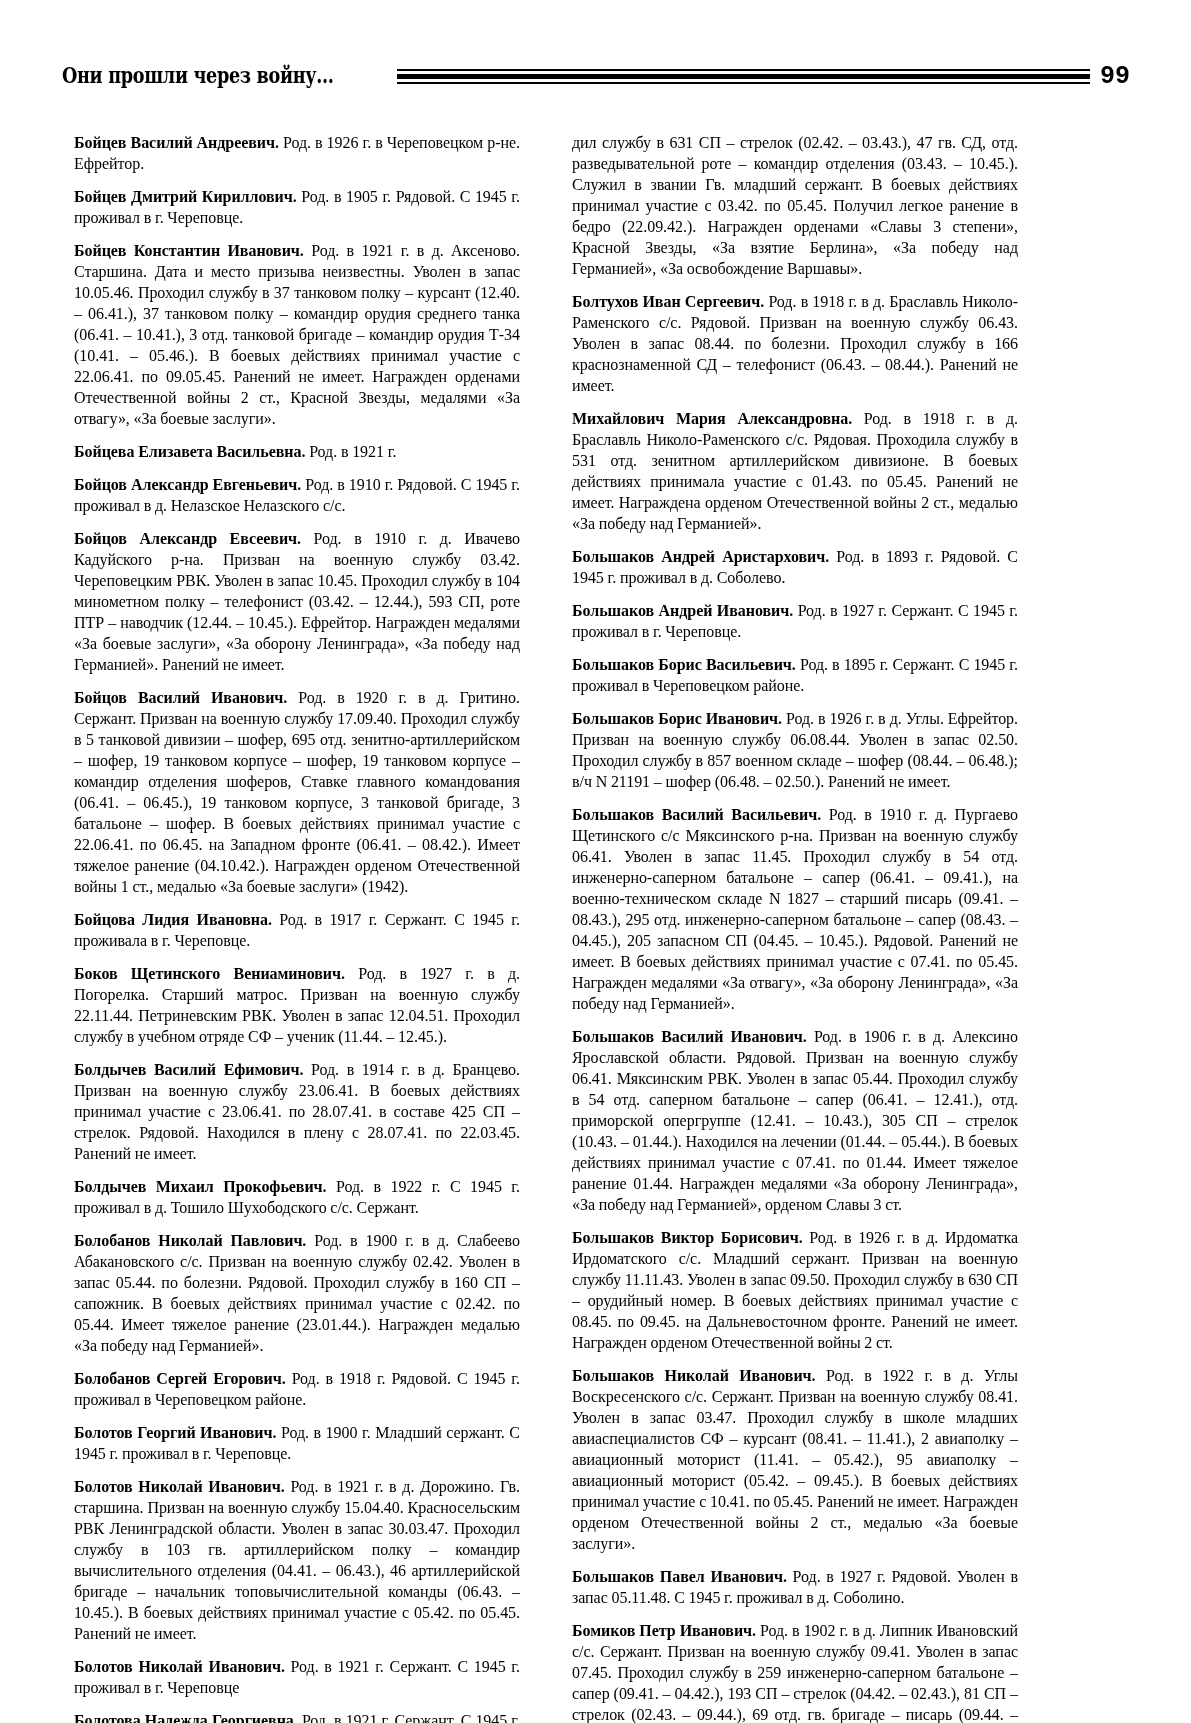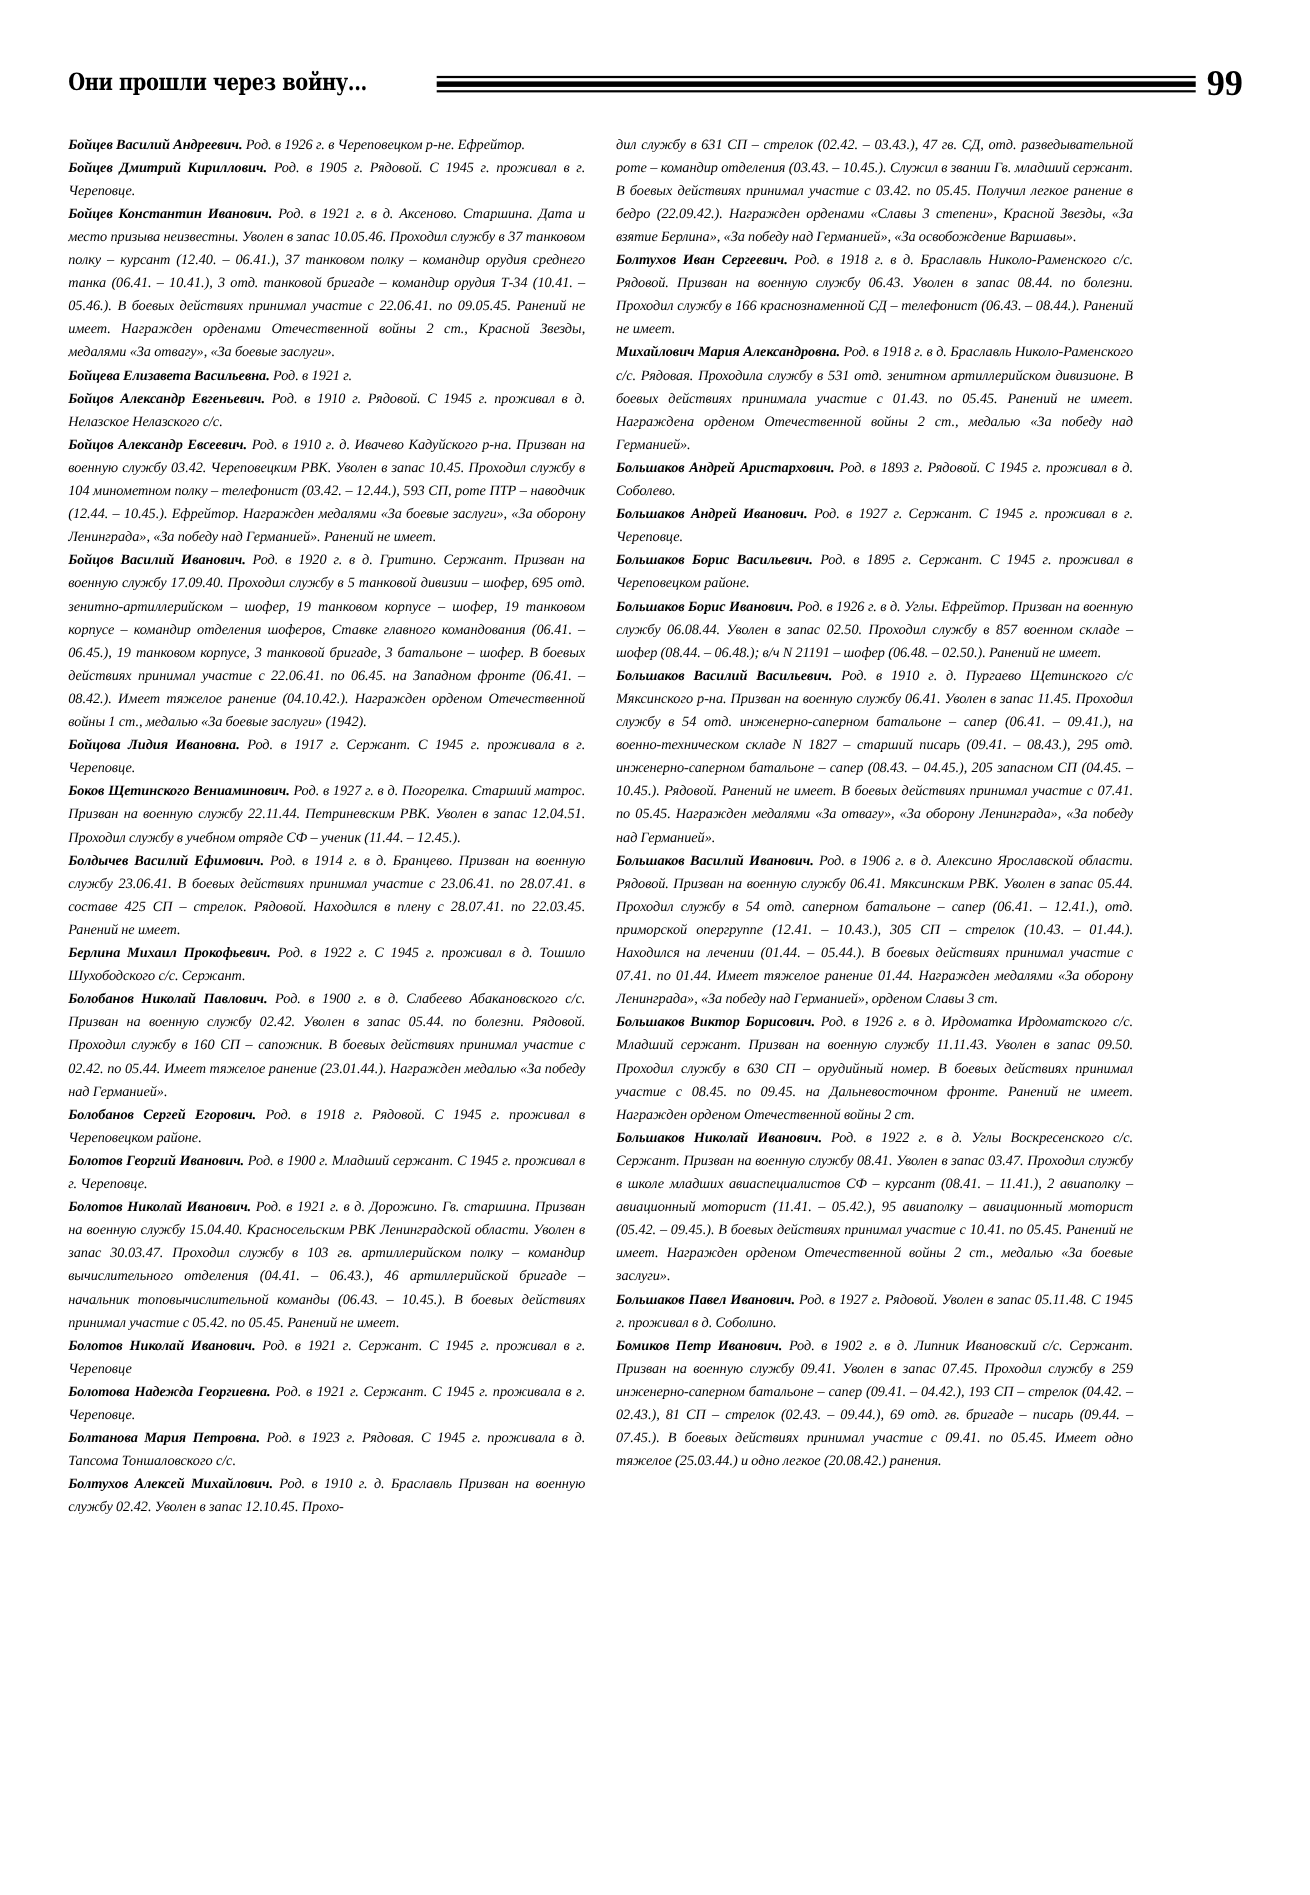--- a/index.html
+++ b/index.html
@@ -72,23 +72,23 @@
     height: 5px;
   }
   .rh-rule-third {
     position: absolute;
     left: 0; right: 0;
     top: 13px;
     height: 2px;
     background: #000;
   }
   .rh-pageno {
-    font-family: Liberation Serif, serif;
+    font-family: Liberation Mono, monospace;
     font-weight: 700;
-    font-size: 33px;
+    font-size: 25px;
     line-height: 1;
     white-space: nowrap;
   }
 
   
   .columns {
     position: absolute;
     left: 62px;
     top: 120px;
     width: 1068px;
@@ -97,30 +97,29 @@
     gap: 28px;
     align-items: flex-start;
   }
   .column {
     width: 470px;
     flex: 0 0 470px;
   }
 
   .entry {
     font-family: "Liberation Serif", "DejaVu Serif", serif;
-    font-size: 13px;
+    font-size: 16px;
     line-height: 21.0px;
     text-align: justify;
     text-justify: inter-word;
-    margin: 0;
+    margin: 12px;
     padding: 0;
     hyphens: manual;
     word-spacing: -0.2px;
     letter-spacing: -0.05px;
-    font-style: italic;
   }
   .surname {
     font-weight: 700;
   }
 </style>
 </head>
 <body>
 
 <div class="page">
 
@@ -137,21 +136,21 @@
         <p class="entry"><span class="surname">Бойцев Василий Андреевич.</span> <span>Род. в 1926 г. в Череповецком р-не. Ефрейтор.</span></p>
         <p class="entry"><span class="surname">Бойцев Дмитрий Кириллович.</span> <span>Род. в 1905 г. Рядовой. С 1945 г. проживал в г. Череповце.</span></p>
         <p class="entry"><span class="surname">Бойцев Константин Иванович.</span> <span>Род. в 1921 г. в д. Аксеново. Старшина. Дата и место призыва неизвестны. Уволен в запас 10.05.46. Проходил службу в 37 танковом полку – курсант (12.40. – 06.41.), 37 танковом полку – командир орудия среднего танка (06.41. – 10.41.), 3 отд. танковой бригаде – командир орудия Т-34 (10.41. – 05.46.). В боевых действиях принимал участие с 22.06.41. по 09.05.45. Ранений не имеет. Награжден орденами Отечественной войны 2 ст., Красной Звезды, медалями «За отвагу», «За боевые заслуги».</span></p>
         <p class="entry"><span class="surname">Бойцева Елизавета Васильевна.</span> <span>Род. в 1921 г.</span></p>
         <p class="entry"><span class="surname">Бойцов Александр Евгеньевич.</span> <span>Род. в 1910 г. Рядовой. С 1945 г. проживал в д. Нелазское Нелазского с/с.</span></p>
         <p class="entry"><span class="surname">Бойцов Александр Евсеевич.</span> <span>Род. в 1910 г. д. Ивачево Кадуйского р-на. Призван на военную службу 03.42. Череповецким РВК. Уволен в запас 10.45. Проходил службу в 104 минометном полку – телефонист (03.42. – 12.44.), 593 СП, роте ПТР – наводчик (12.44. – 10.45.). Ефрейтор. Награжден медалями «За боевые заслуги», «За оборону Ленинграда», «За победу над Германией». Ранений не имеет.</span></p>
         <p class="entry"><span class="surname">Бойцов Василий Иванович.</span> <span>Род. в 1920 г. в д. Гритино. Сержант. Призван на военную службу 17.09.40. Проходил службу в 5 танковой дивизии – шофер, 695 отд. зенитно-артиллерийском – шофер, 19 танковом корпусе – шофер, 19 танковом корпусе – командир отделения шоферов, Ставке главного командования (06.41. – 06.45.), 19 танковом корпусе, 3 танковой бригаде, 3 батальоне – шофер. В боевых действиях принимал участие с 22.06.41. по 06.45. на Западном фронте (06.41. – 08.42.). Имеет тяжелое ранение (04.10.42.). Награжден орденом Отечественной войны 1 ст., медалью «За боевые заслуги» (1942).</span></p>
         <p class="entry"><span class="surname">Бойцова Лидия Ивановна.</span> <span>Род. в 1917 г. Сержант. С 1945 г. проживала в г. Череповце.</span></p>
         <p class="entry"><span class="surname">Боков Щетинского Вениаминович.</span> <span>Род. в 1927 г. в д. Погорелка. Старший матрос. Призван на военную службу 22.11.44. Петриневским РВК. Уволен в запас 12.04.51. Проходил службу в учебном отряде СФ – ученик (11.44. – 12.45.).</span></p>
         <p class="entry"><span class="surname">Болдычев Василий Ефимович.</span> <span>Род. в 1914 г. в д. Бранцево. Призван на военную службу 23.06.41. В боевых действиях принимал участие с 23.06.41. по 28.07.41. в составе 425 СП – стрелок. Рядовой. Находился в плену с 28.07.41. по 22.03.45. Ранений не имеет.</span></p>
-        <p class="entry"><span class="surname">Берлина Михаил Прокофьевич.</span> <span>Род. в 1922 г. С 1945 г. проживал в д. Тошило Шухободского с/с. Сержант.</span></p>
+        <p class="entry"><span class="surname">Болдычев Михаил Прокофьевич.</span> <span>Род. в 1922 г. С 1945 г. проживал в д. Тошило Шухободского с/с. Сержант.</span></p>
         <p class="entry"><span class="surname">Болобанов Николай Павлович.</span> <span>Род. в 1900 г. в д. Слабеево Абакановского с/с. Призван на военную службу 02.42. Уволен в запас 05.44. по болезни. Рядовой. Проходил службу в 160 СП – сапожник. В боевых действиях принимал участие с 02.42. по 05.44. Имеет тяжелое ранение (23.01.44.). Награжден медалью «За победу над Германией».</span></p>
         <p class="entry"><span class="surname">Болобанов Сергей Егорович.</span> <span>Род. в 1918 г. Рядовой. С 1945 г. проживал в Череповецком районе.</span></p>
         <p class="entry"><span class="surname">Болотов Георгий Иванович.</span> <span>Род. в 1900 г. Младший сержант. С 1945 г. проживал в г. Череповце.</span></p>
         <p class="entry"><span class="surname">Болотов Николай Иванович.</span> <span>Род. в 1921 г. в д. Дорожино. Гв. старшина. Призван на военную службу 15.04.40. Красносельским РВК Ленинградской области. Уволен в запас 30.03.47. Проходил службу в 103 гв. артиллерийском полку – командир вычислительного отделения (04.41. – 06.43.), 46 артиллерийской бригаде – начальник топовычислительной команды (06.43. – 10.45.). В боевых действиях принимал участие с 05.42. по 05.45. Ранений не имеет.</span></p>
         <p class="entry"><span class="surname">Болотов Николай Иванович.</span> <span>Род. в 1921 г. Сержант. С 1945 г. проживал в г. Череповце</span></p>
         <p class="entry"><span class="surname">Болотова Надежда Георгиевна.</span> <span>Род. в 1921 г. Сержант. С 1945 г. проживала в г. Череповце.</span></p>
         <p class="entry"><span class="surname">Болтанова Мария Петровна.</span> <span>Род. в 1923 г. Рядовая. С 1945 г. проживала в д. Тапсома Тоншаловского с/с.</span></p>
         <p class="entry"><span class="surname">Болтухов Алексей Михайлович.</span> <span>Род. в 1910 г. д. Браславль Призван на военную службу 02.42. Уволен в запас 12.10.45. Прохо-</span></p>
       </div>
     <div class="column" id="col-right">

